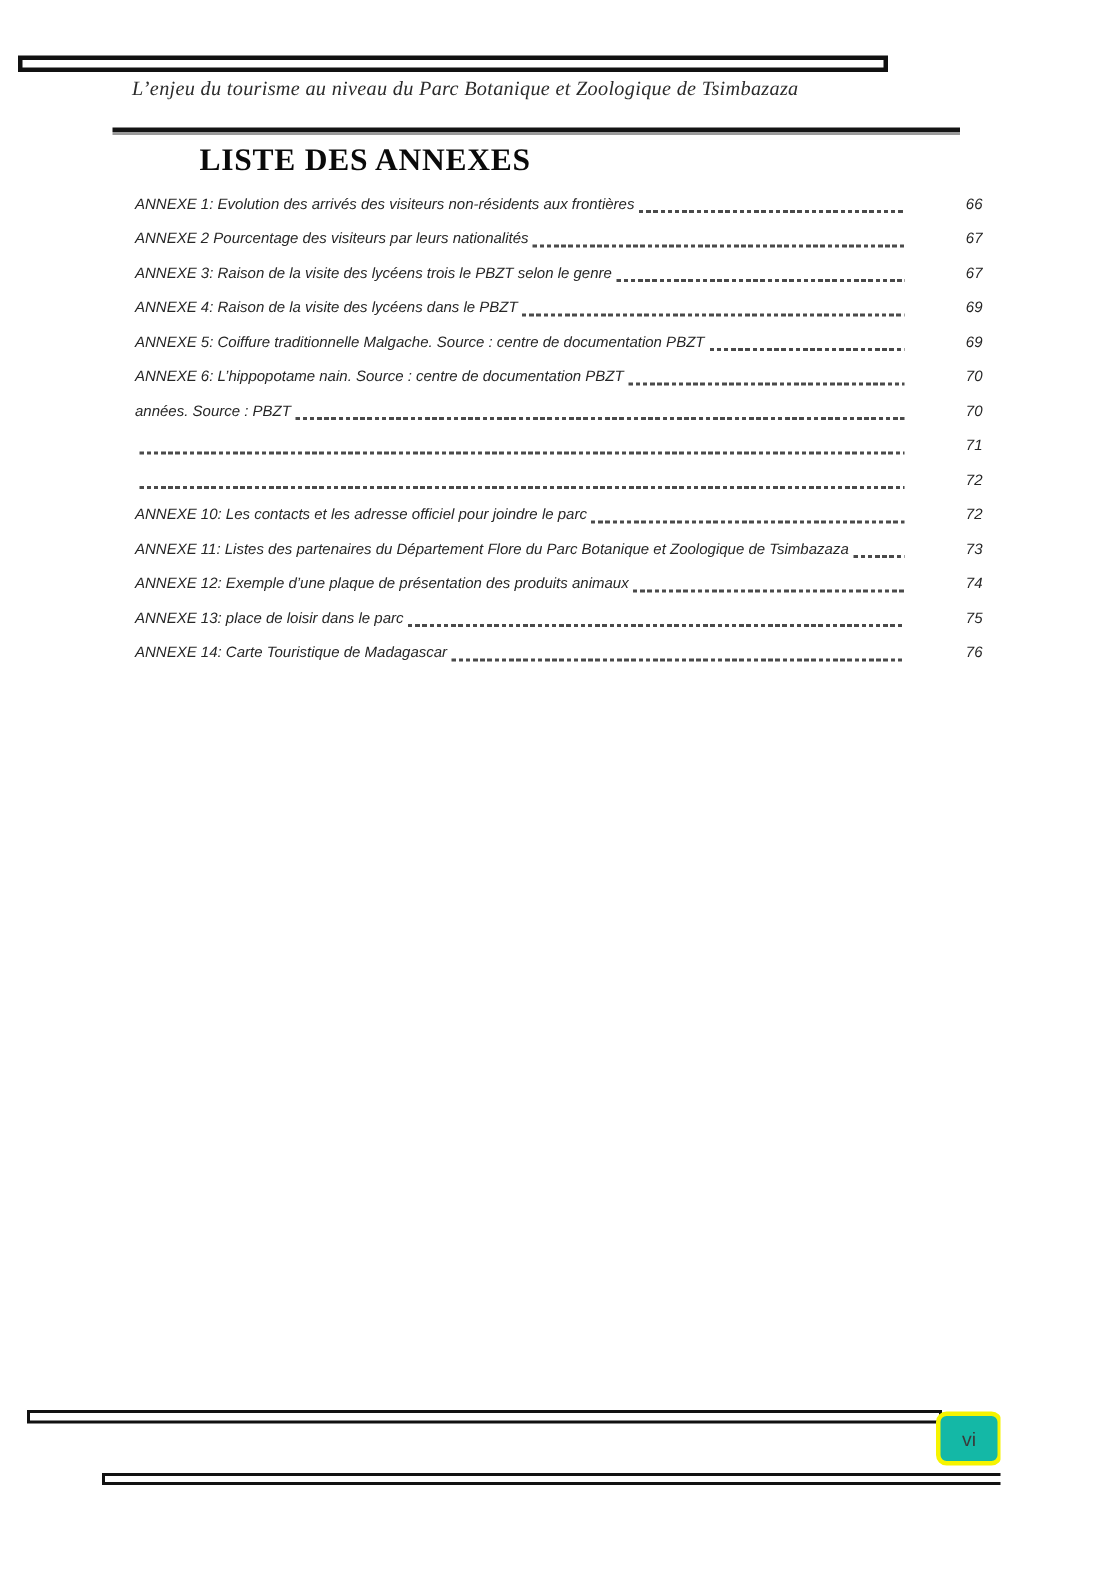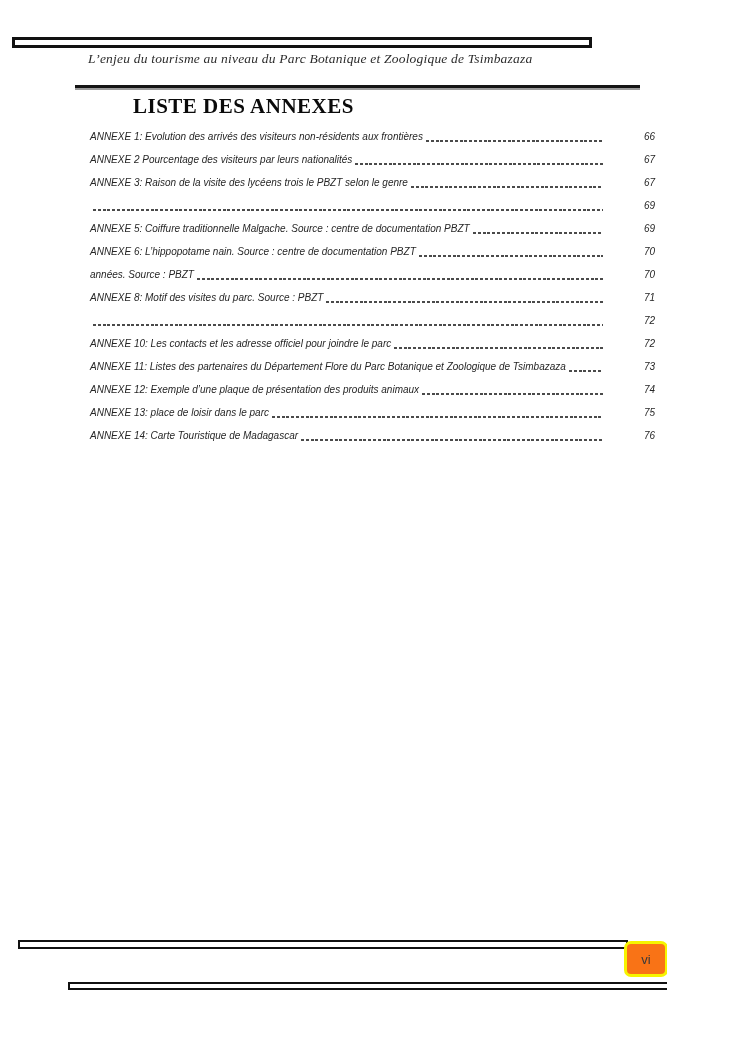--- a/index.html
+++ b/index.html
@@ -101,21 +101,21 @@
     background: #ffffff;
   }
 
   
   .page-badge {
     position: absolute;
     left: 624px; top: 941px;
     width: 38px; height: 30px;
     border: 3px solid #f6f400;
     border-radius: 7px;
-    background: #f97316;
+    background: #14b8a6;
     display: flex;
     align-items: center;
     justify-content: center;
     z-index: 2;
     font-size: 13px;
     color: #3a3a3a;
   }
 </style>
 </head>
 <body>
@@ -147,20 +147,21 @@
       </div>
       <div class="entry">
         <div class="entry-row">
           <span class="entry-text">ANNEXE 3: Raison de la visite des lycéens trois le PBZT selon le genre</span>
           <span class="leader"></span>
           <span class="entry-page">67</span>
         </div>
       </div>
       <div class="entry">
         <div class="entry-row">
+          <span class="entry-text">ANNEXE 4: Raison de la visite des lycéens dans le PBZT</span>
           <span class="leader"></span>
           <span class="entry-page">69</span>
         </div>
       </div>
       <div class="entry">
         <div class="entry-row">
           <span class="entry-text">ANNEXE 5: Coiffure traditionnelle Malgache. Source : centre de documentation PBZT</span>
           <span class="leader"></span>
           <span class="entry-page">69</span>
         </div>
@@ -174,21 +175,20 @@
       </div>
       <div class="entry">
         <div class="entry-row">
           <span class="entry-text">années. Source : PBZT</span>
           <span class="leader"></span>
           <span class="entry-page">70</span>
         </div>
       </div>
       <div class="entry">
         <div class="entry-row">
-          <span class="entry-text">ANNEXE 8: Motif  des visites du parc. Source : PBZT</span>
           <span class="leader"></span>
           <span class="entry-page">71</span>
         </div>
       </div>
       <div class="entry">
         <div class="entry-row">
           <span class="leader"></span>
           <span class="entry-page">72</span>
         </div>
       </div>

